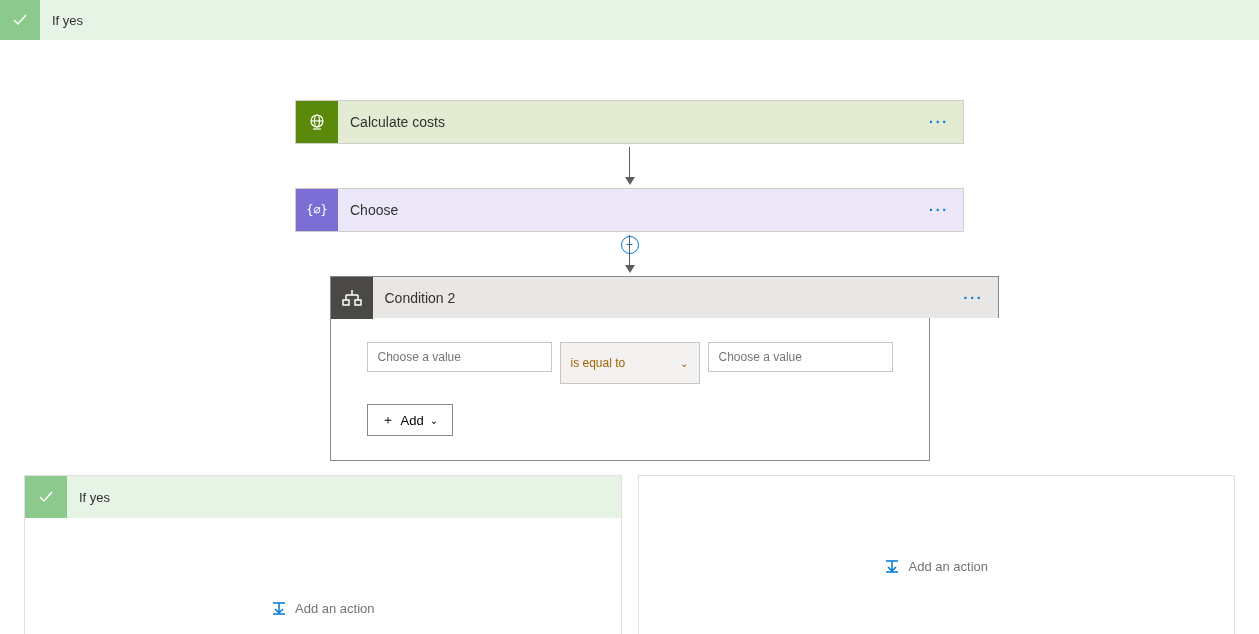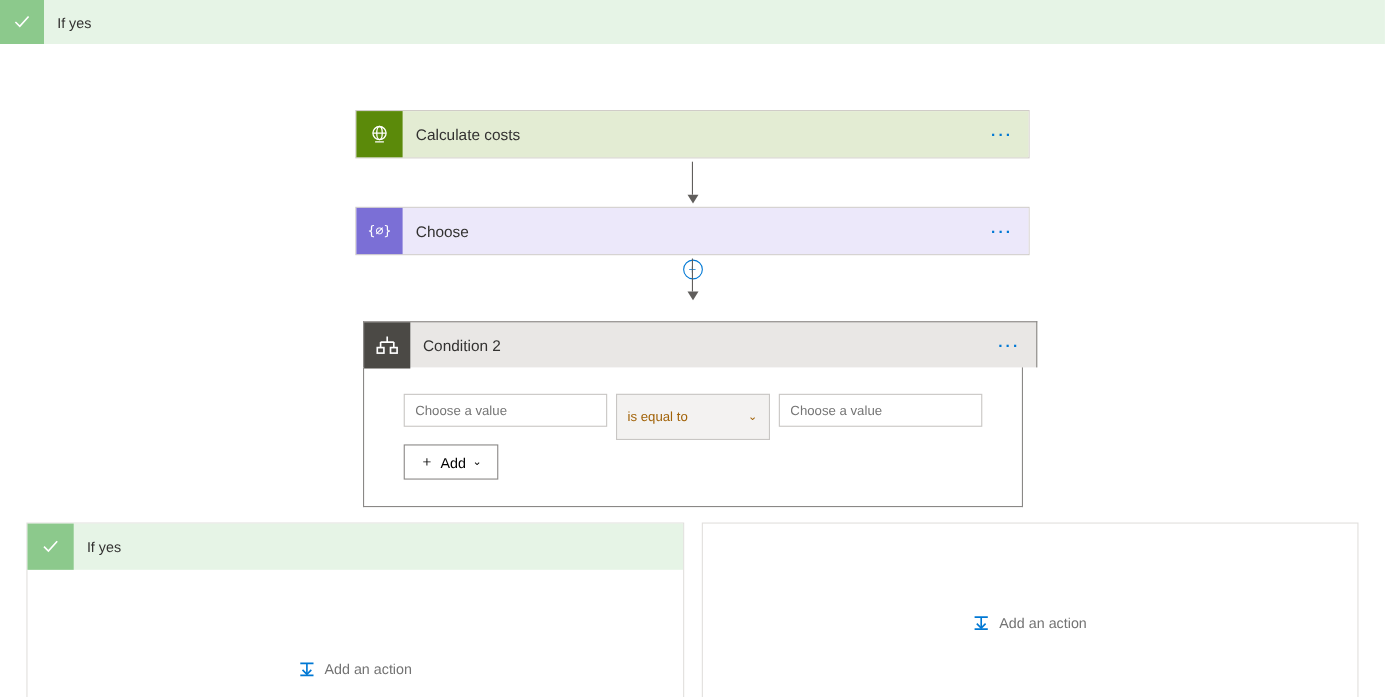--- a/index.html
+++ b/index.html
@@ -4,40 +4,40 @@
 <style>
   * { box-sizing: border-box; margin: 0; padding: 0; }
   body { font-family: "Segoe UI", Arial, sans-serif; font-size: 14px; color: #323130; background: #fff; width: 1259px; }
   
   .outer-banner { display: flex; align-items: center; height: 40px; background: #e6f4e6; }
   .outer-banner .icon-sq { width: 40px; height: 40px; background: #8cc98c; display: flex; align-items: center; justify-content: center; }
   .outer-banner .label { padding-left: 12px; font-size: 13px; }
   
   .workflow-col { display: flex; flex-direction: column; align-items: center; padding-top: 60px; }
   
-  .card { width: 613px; border: 1px solid #d0ccc8; background: #fff; }
+  .card { width: 669px; border: 1px solid #d0ccc8; background: #fff; }
   .card-header { display: flex; align-items: center; height: 42px; }
   .card-header .icon-sq { width: 42px; height: 42px; display: flex; align-items: center; justify-content: center; flex-shrink: 0; }
   .card-header .title { flex: 1; padding-left: 12px; font-size: 14px; }
   .card-header .menu { padding: 0 14px; color: #0078d4; letter-spacing: 2px; font-weight: bold; cursor: pointer; }
   
   .hdr-green { background: #e3ecd3; }
   .hdr-green .icon-sq { background: #5b8a0a; color: #fff; }
   .hdr-purple { background: #ece8fa; }
   .hdr-purple .icon-sq { background: #7b6fd6; color: #fff; }
   .hdr-dark { background: #e9e7e5; }
   .hdr-dark .icon-sq { background: #4b4945; color: #fff; }
   
   .arrow-wrap { display: flex; flex-direction: column; align-items: center; position: relative; height: 44px; justify-content: center; }
   .arrow-line { width: 1px; height: 30px; background: #605e5c; position: relative; }
   .arrow-head { width: 0; height: 0; border-left: 5px solid transparent; border-right: 5px solid transparent; border-top: 8px solid #605e5c; }
   .plus-btn { position: absolute; top: 4px; left: 50%; transform: translateX(-50%); width: 18px; height: 18px; border: 1px solid #0078d4; border-radius: 50%; background: #fff; color: #0078d4; font-size: 12px; display: flex; align-items: center; justify-content: center; cursor: pointer; }
   
   .cond-body { border: 1px solid #8a8886; border-top: none; padding: 24px 36px; }
-  .cond-row { display: flex; gap: 8px; margin-bottom: 4px; }
+  .cond-row { display: flex; gap: 8px; margin-bottom: 20px; }
   .val-input { flex: 1; border: 1px solid #c8c6c4; padding: 6px 10px; font-size: 12px; height: 30px; }
   .op-select { width: 140px; border: 1px solid #c8c6c4; background: #f3f2f1; padding: 6px 10px; font-size: 12px; height: 42px; color: #a16207; display: flex; align-items: center; justify-content: space-between; }
   .add-btn { border: 1px solid #8a8886; background: #fff; padding: 6px 14px; font-size: 13px; display: inline-flex; align-items: center; gap: 6px; cursor: pointer; }
   
   .branches { display: flex; gap: 16px; padding: 14px 24px 0; }
   .branch { flex: 1; border: 1px solid #e1dfdd; background: #fff; }
   .branch-header { display: flex; align-items: center; height: 42px; }
   .branch-header .icon-sq { width: 42px; height: 42px; display: flex; align-items: center; justify-content: center; }
   .branch-header .label { padding-left: 12px; font-size: 13px; }
   .yes-hdr { background: #e6f4e6; }
@@ -96,21 +96,21 @@
   </div>
 
   <div class="arrow-wrap">
     <div class="plus-btn">+</div>
     <div class="arrow-line"></div>
       <div class="arrow-head"></div>
   </div>
 
   <div style="width:600px;">
     <div class="card" style="border:none;">
-      <div class="card-header hdr-dark" style="border:1px solid #8a8886; border-bottom:none;margin-top:16px;">
+      <div class="card-header hdr-dark" style="border:1px solid #8a8886; border-bottom:none;">
         <div class="icon-sq">
           <svg width="22" height="22" viewBox="0 0 22 22">
               <line x1="11" y1="3" x2="11" y2="8" stroke="#fff" stroke-width="1.5"></line>
               <line x1="5" y1="8" x2="17" y2="8" stroke="#fff" stroke-width="1.5"></line>
               <line x1="5" y1="8" x2="5" y2="13" stroke="#fff" stroke-width="1.5"></line>
               <line x1="17" y1="8" x2="17" y2="13" stroke="#fff" stroke-width="1.5"></line>
               <rect x="2" y="13" width="6" height="5" stroke="#fff" stroke-width="1.5" fill="none"></rect>
               <rect x="14" y="13" width="6" height="5" stroke="#fff" stroke-width="1.5" fill="none"></rect>
             </svg>
         </div>

